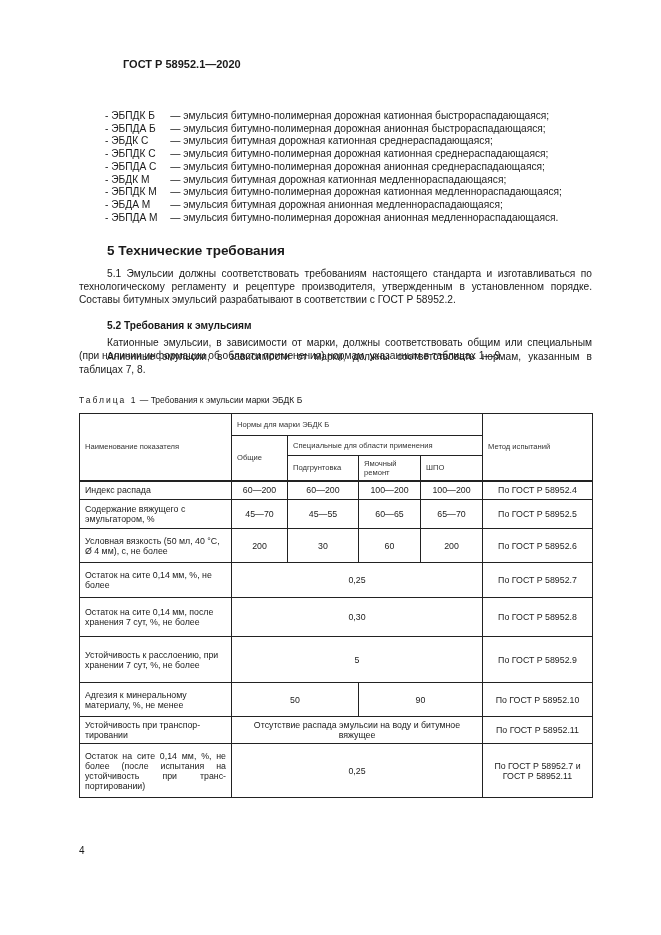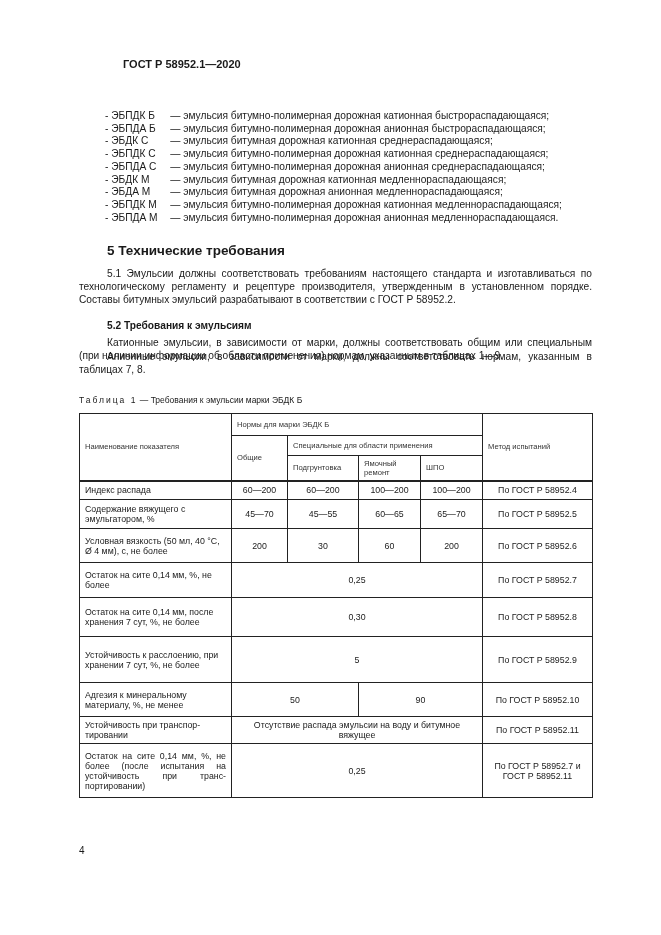--- a/index.html
+++ b/index.html
@@ -34,22 +34,22 @@
 
 <div class="abs doc-code">ГОСТ Р 58952.1—2020</div>
 
 <div class="abs list">
   <div class="list-item">- <span class="li-code">ЭБПДК Б</span><span>— эмульсия битумно-полимерная дорожная катионная быстрораспадающаяся;</span></div>
   <div class="list-item">- <span class="li-code">ЭБПДА Б</span><span>— эмульсия битумно-полимерная дорожная анионная быстрораспадающаяся;</span></div>
   <div class="list-item">- <span class="li-code">ЭБДК С</span><span>— эмульсия битумная дорожная катионная среднераспадающаяся;</span></div>
   <div class="list-item">- <span class="li-code">ЭБПДК С</span><span>— эмульсия битумно-полимерная дорожная катионная среднераспадающаяся;</span></div>
   <div class="list-item">- <span class="li-code">ЭБПДА С</span><span>— эмульсия битумно-полимерная дорожная анионная среднераспадающаяся;</span></div>
   <div class="list-item">- <span class="li-code">ЭБДК М</span><span>— эмульсия битумная дорожная катионная медленнораспадающаяся;</span></div>
+  <div class="list-item">- <span class="li-code">ЭБПДК М</span><span>— эмульсия битумно-полимерная дорожная катионная медленнораспадающаяся;</span></div>
   <div class="list-item">- <span class="li-code">ЭБДА М</span><span>— эмульсия битумная дорожная анионная медленнораспадающаяся;</span></div>
-  <div class="list-item">- <span class="li-code">ЭБПДК М</span><span>— эмульсия битумно-полимерная дорожная катионная медленнораспадающаяся;</span></div>
   <div class="list-item">- <span class="li-code">ЭБПДА М</span><span>— эмульсия битумно-полимерная дорожная анионная медленнораспадающаяся.</span></div>
 </div>
 
 <div class="abs section-title">5 Технические требования</div>
 <div class="abs para p51 indent">5.1 Эмульсии должны соответствовать требованиям настоящего стандарта и изготавливаться по технологическому регламенту и рецептуре производителя, утвержденным в установленном порядке. Составы битумных эмульсий разрабатывают в соответствии с ГОСТ Р 58952.2.</div>
 <div class="abs subsection">5.2 Требования к эмульсиям</div>
 <div class="abs para p52a indent">Катионные эмульсии, в зависимости от марки, должны соответствовать общим или специальным (при наличии информации об области применения) нормам, указанным в таблицах 1—9.</div>
 <div class="abs para p52b indent">Анионные эмульсии, в зависимости от марки, должны соответствовать нормам, указанным в таблицах 7, 8.</div>
 
 <div class="abs table-caption"><span class="tc-label">Таблица 1</span><span> — Требования к эмульсии марки ЭБДК Б</span></div>

